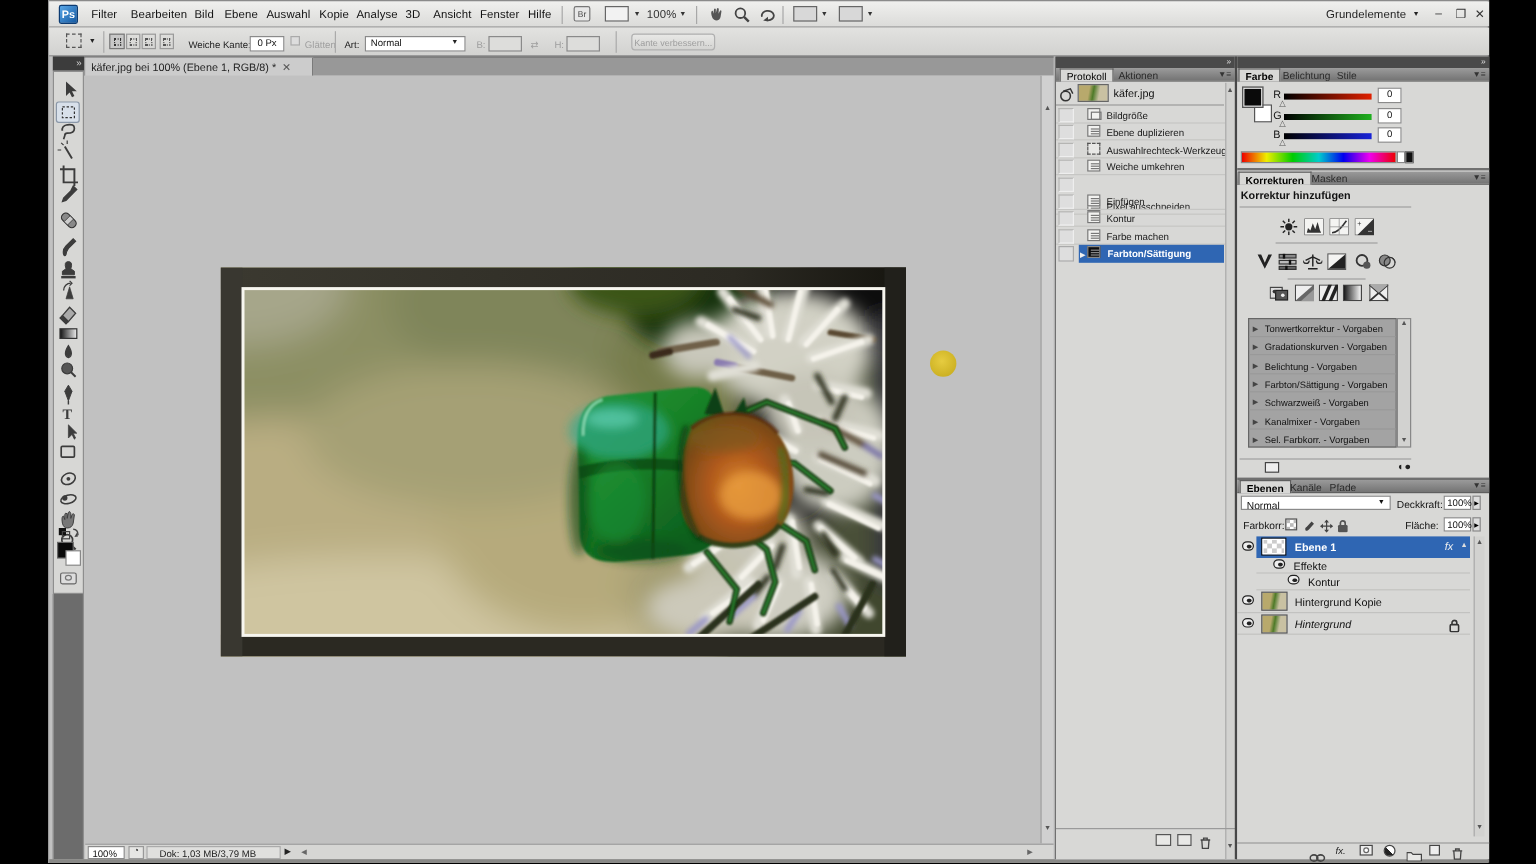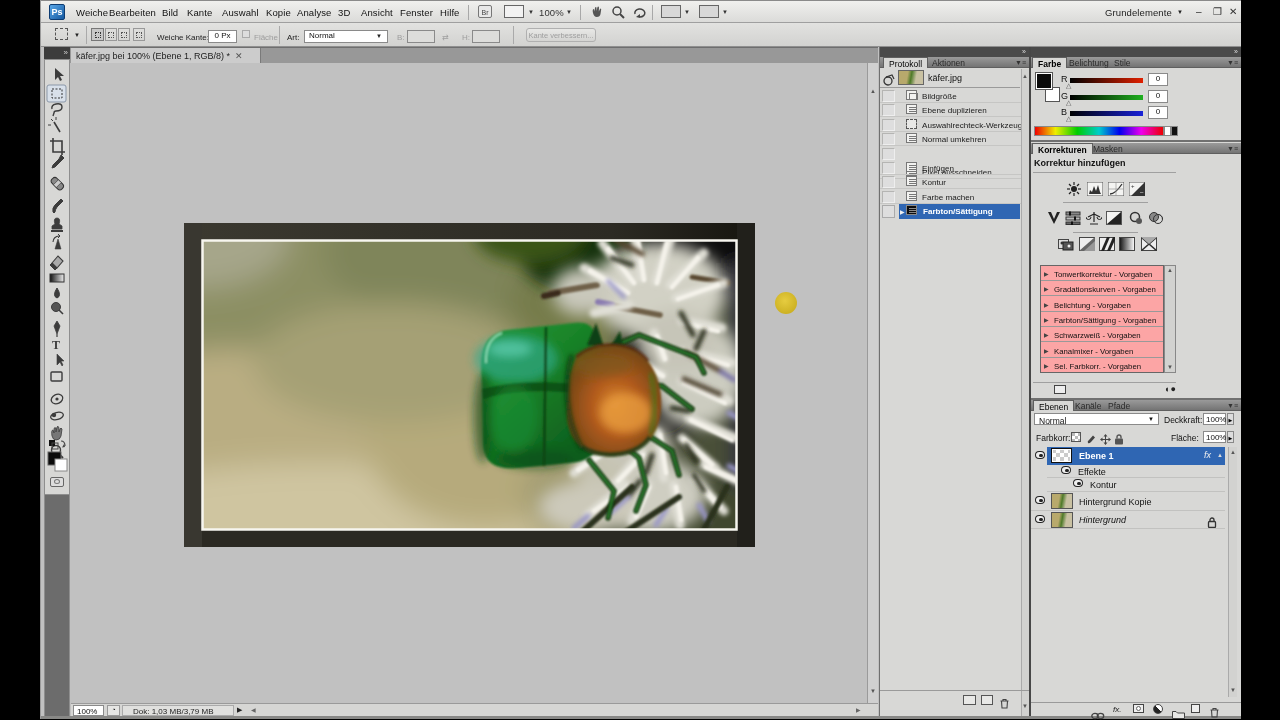--- a/index.html
+++ b/index.html
@@ -50,24 +50,24 @@
 .eye{width:10px;height:8px;border-radius:50%/60%;border:1.2px solid #222;background:#eee}
 .eye::after{content:"";position:absolute;left:3px;top:1.5px;width:3.5px;height:3.5px;border-radius:50%;background:#222}
 .kic{position:absolute;width:16px;height:14px}
 .wbox{background:#fff;border:1px solid #8a8a8a;position:absolute;font-size:8px;color:#111}
 </style></head>
 <body>
 <div id="win">
 
   <div id="menubar">
     <div id="pslogo">Ps</div>
-    <div class="mi" style="left:35px">Weiche</div>
+    <div class="mi" style="left:35px">Filter</div>
     <div class="mi" style="left:68px">Bearbeiten</div>
     <div class="mi" style="left:121px">Bild</div>
-    <div class="mi" style="left:146px">Kante</div>
+    <div class="mi" style="left:146px">Ebene</div>
     <div class="mi" style="left:181px">Auswahl</div>
     <div class="mi" style="left:225px">Kopie</div>
     <div class="mi" style="left:256px">Analyse</div>
     <div class="mi" style="left:297px">3D</div>
     <div class="mi" style="left:320px">Ansicht</div>
     <div class="mi" style="left:359px">Fenster</div>
     <div class="mi" style="left:399px">Hilfe</div>
     <div class="msep" style="left:427px"></div>
     <div class="micon" style="left:437px;top:4px;width:14px;height:13px;border:1px solid #777;background:#e8e8e8;font-size:7px;text-align:center;line-height:13px;color:#444;border-radius:2px">Br</div>
     <div class="micon" style="left:463px;top:4px;width:20px;height:13px;border:1px solid #666;background:#f2f2f2"></div>
@@ -110,21 +110,21 @@
       </div>
     <div class="ob" style="left:77px;top:5px;width:12px;height:13px;border:1px solid #999">
         <div style="position:absolute;left:2px;top:3px;width:6px;height:6px;border:1px dotted #555"></div>
       </div>
     <div class="ob" style="left:92px;top:5px;width:12px;height:13px;border:1px solid #999">
         <div style="position:absolute;left:2px;top:3px;width:6px;height:6px;border:1px dotted #555"></div>
       </div>
     <div class="ob" style="left:116px">Weiche Kante:</div>
     <div class="obox" style="left:167px;width:29px">0 Px</div>
     <div class="ob gr" style="left:201px;top:7px;width:8px;height:8px;border:1px solid #aaa;background:#ddd"></div>
-    <div class="ob gr" style="left:213px">Fläche</div>
+    <div class="ob gr" style="left:213px">Glätten</div>
     <div class="osep" style="left:238px"></div>
     <div class="ob" style="left:246px">Art:</div>
     <div class="obox" style="left:263px;width:84px;text-align:left;padding-left:4px">Normal</div>
     <div class="ob" style="left:335px;top:10px;font-size:6px">▼</div>
     <div class="ob gr" style="left:356px">B:</div>
     <div class="obox" style="left:366px;width:28px;background:#ddddDB"></div>
     <div class="ob gr" style="left:401px">⇄</div>
     <div class="ob gr" style="left:421px">H:</div>
     <div class="obox" style="left:431px;width:28px;background:#ddddDB"></div>
     <div class="osep" style="left:472px"></div>
@@ -486,21 +486,21 @@
       <div class="hrow" style="top:34px">
           <span class="hicon i-doc"></span>
           <span class="htxt">Ebene duplizieren</span>
         </div>
       <div class="hrow" style="top:49px">
           <span class="hicon i-dash"></span>
           <span class="htxt">Auswahlrechteck-Werkzeug</span>
         </div>
       <div class="hrow" style="top:63px">
           <span class="hicon i-doc"></span>
-          <span class="htxt">Normal umkehren</span>
+          <span class="htxt">Weiche umkehren</span>
         </div>
       <div class="hrow" style="top:96px">
           <span class="hicon i-doc"></span>
           <span class="htxt">Pixel ausschneiden</span>
         </div>
       <div class="hrow" style="top:92px">
           <span class="hicon i-doc"></span>
           <span class="htxt">Einfügen</span>
         </div>
       <div class="hrow" style="top:106px">
@@ -662,40 +662,40 @@
               <stop offset="1" stop-color="#fff"></stop>
             </linearGradient>
           </defs>
           <rect x="0.5" y="0.5" width="15" height="13" fill="url(#gmg)" stroke="#444"></rect>
         </svg></div>
     <div class="kic" style="left:110px;top:190px"><svg width="16" height="14">
           <rect x="0.5" y="0.5" width="15" height="13" fill="#eee" stroke="#444"></rect>
           <path d="M0,0 L16,14 M16,0 L0,14" stroke="#333" stroke-width="1.5"></path>
           <path d="M0,0 L16,0 L8,7 Z" fill="#aaa"></path>
         </svg></div>
-    <div id="presets" style="position:absolute;left:9px;top:218px;width:124px;height:108px;border:1px solid #666;background:#fca5a5">
+    <div id="presets" style="position:absolute;left:9px;top:218px;width:124px;height:108px;border:1px solid #666;background:#a3a3a3">
       <div class="prow" style="top:0px"><span class="ptri">▶</span>Tonwertkorrektur - Vorgaben</div>
       <div class="prow" style="top:15px"><span class="ptri">▶</span>Gradationskurven - Vorgaben</div>
       <div class="prow" style="top:31px"><span class="ptri">▶</span>Belichtung - Vorgaben</div>
       <div class="prow" style="top:46px"><span class="ptri">▶</span>Farbton/Sättigung - Vorgaben</div>
       <div class="prow" style="top:61px"><span class="ptri">▶</span>Schwarzweiß - Vorgaben</div>
       <div class="prow" style="top:77px"><span class="ptri">▶</span>Kanalmixer - Vorgaben</div>
       <div class="prow" style="top:92px;border-bottom:none"><span class="ptri">▶</span>Sel. Farbkorr. - Vorgaben</div>
     </div>
     <div class="abs" style="left:133px;top:218px;width:12px;height:108px;background:#d2d2d0;border:1px solid #888">
       <div class="abs" style="left:2px;top:1px;font-size:6px;color:#555">▲</div>
       <div class="abs" style="left:2px;top:98px;font-size:6px;color:#555">▼</div>
     </div>
     <div class="abs" style="left:2px;top:335px;width:143px;height:1px;background:#a0a0a0"></div>
     <div class="abs" style="left:23px;top:338px;width:12px;height:9px;border:1px solid #444;background:#eee"></div>
     <div class="abs" style="left:134px;top:337px;font-size:9px;color:#222">◐●</div>
     <div class="abs" style="left:0;top:351px;width:210px;height:2px;background:#707070"></div>
 
     <div class="tabsrow" style="top:353px">
-      <div class="ptab act" style="left:2px;font-weight:normal">Ebenen</div>
+      <div class="ptab act" style="left:2px;font-weight:bold">Ebenen</div>
       <div class="ptab" style="left:39px">Kanäle</div>
       <div class="ptab" style="left:72px">Pfade</div>
       <div class="pmenu">▼≡</div>
     </div>
     <div class="wbox" style="left:3px;top:366px;width:125px;height:12px;padding:1.5px 0 0 4px;font-size:8.5px">Normal<span style="position:absolute;right:4px;top:2px;font-size:6px">▼</span></div>
     <div class="abs" style="left:133px;top:368px;font-size:8.5px;color:#111">Deckkraft:</div>
     <div class="wbox" style="left:172px;top:366px;width:23px;height:12px;padding:1px 0 0 2px">100%</div>
     <div class="abs" style="left:196px;top:366px;width:7px;height:12px;border:1px solid #888;background:#ddd;font-size:5px;text-align:center;line-height:12px">▶</div>
     <div class="abs" style="left:5px;top:386px;font-size:8.5px;color:#111">Farbkorr:</div>
     <div class="abs" style="left:40px;top:385px;width:10px;height:10px;border:1px solid #555;background:repeating-conic-gradient(#fff 0 25%,#bbb 0 50%) 0 0/6px 6px"></div>

